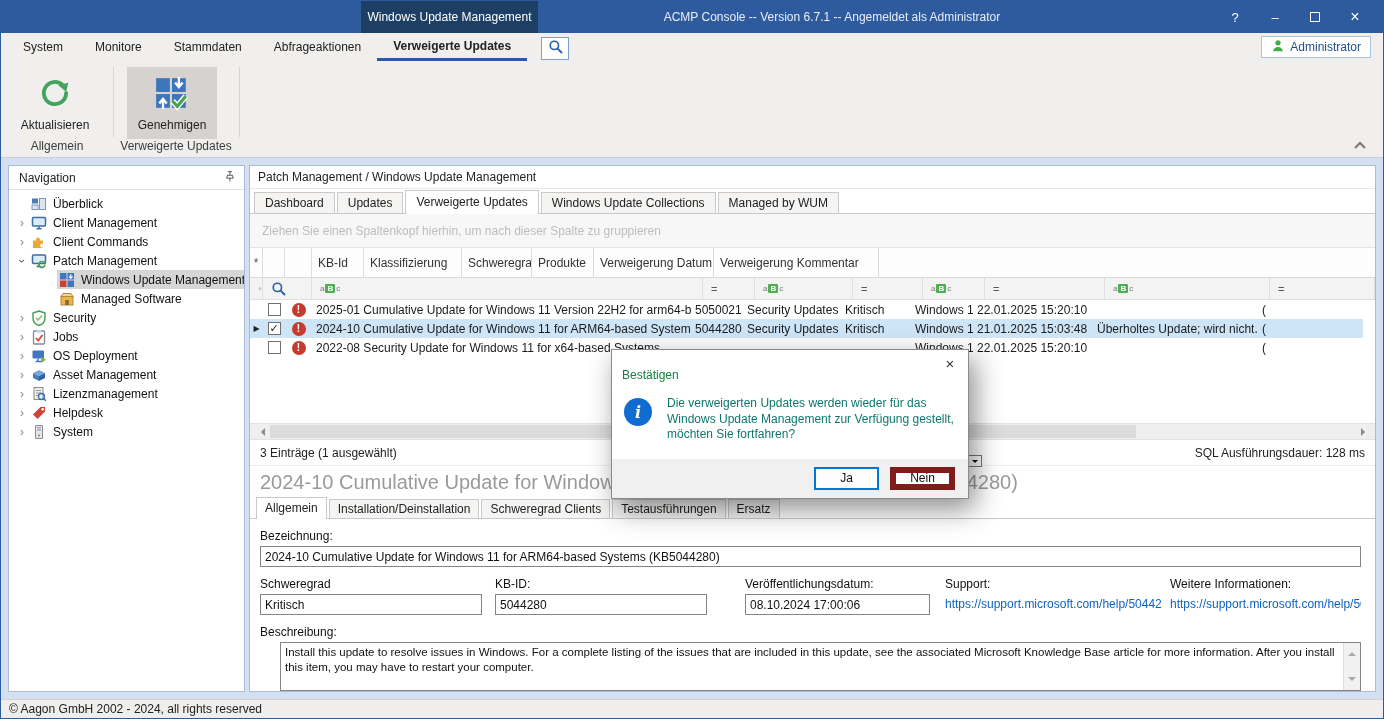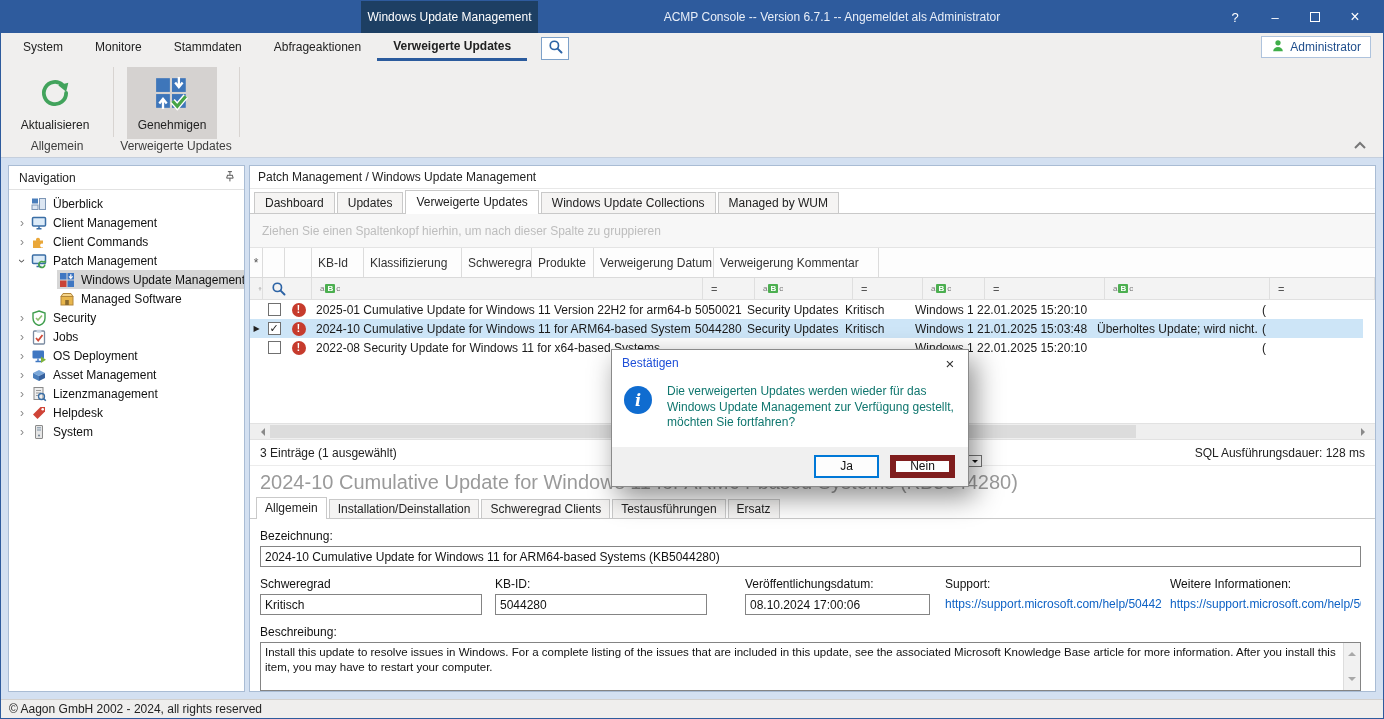--- a/index.html
+++ b/index.html
@@ -118,35 +118,35 @@
           font-family:inherit;color:#111;background:#fff;}
   .frow{display:flex;margin-top:2px;}
   .fcol{flex:none;}
   .fcol .flabel{margin-top:8px;}
   .c-sev{width:222px;margin-right:13px;}
   .c-kb{width:212px;margin-right:38px;}
   .c-date{width:185px;margin-right:15px;}
   .c-sup{width:217px;margin-right:8px;overflow:hidden;}
   .c-info{flex:1;overflow:hidden;}
   .flink{color:#0e62c5;white-space:nowrap;display:block;overflow:hidden;text-decoration:none;margin-top:6px;}
-  .descbox{position:relative;border:1px solid #848484;height:49px;margin-top:2px;background:#fff;}
+  .descbox{position:relative;border:1px solid #848484;height:49px;margin-top:2px;background:#fff;margin-left:20px;}
   .desctext{position:absolute;left:0;top:0;right:18px;bottom:0;padding:2px 4px;font-size:11.5px;line-height:15px;
             color:#111;overflow:hidden;}
   .descrail{position:absolute;right:0;top:0;bottom:0;width:17px;background:#f1f1f1;border-left:1px solid #ddd;}
   .vup,.vdn{position:absolute;left:4px;width:0;height:0;border:4px solid transparent;}
   .vup{top:5px;border-bottom-color:#a8a8a8;}
   .vdn{bottom:5px;border-top-color:#a8a8a8;}
 
   
   .footer{height:20px;background:#efeeed;border-top:1px solid #d2d0ce;line-height:19px;padding-left:8px;color:#222;}
 
   
   .dialog{position:absolute;left:610px;top:348px;width:358px;z-index:100;background:#fff;border:1px solid #8a8a8a;
           box-shadow:6px 10px 26px rgba(0,0,0,.45);}
-  .dlg-title{height:26px;display:flex;align-items:center;padding-left:10px;color:#1d4ed8;}
+  .dlg-title{height:26px;display:flex;align-items:center;padding-left:10px;color:#15803d;margin-top:12px;}
   .dlg-close{position:absolute;right:9px;top:4px;width:18px;height:18px;display:flex;align-items:center;
              justify-content:center;font-size:15px;color:#333;}
   .dlg-body{display:flex;padding:8px 12px 16px 12px;}
   .dlg-icon{width:28px;height:28px;border-radius:50%;background:#0f6cd0;color:#fff;flex:none;
             display:flex;align-items:center;justify-content:center;font-family:"DejaVu Serif",serif;
             font-style:italic;font-weight:bold;font-size:16px;margin-top:2px;}
   .dlg-msg{margin-left:15px;width:292px;font-size:12px;line-height:15.5px;color:#0f766e;}
   .dlg-buttons{background:#f0f0f0;padding:8px 13px;display:flex;justify-content:flex-end;gap:11px;}
   .dlg-btn{width:65px;height:23px;background:#fdfdfd;font-size:12px;font-family:inherit;color:#111;
            display:flex;align-items:center;justify-content:center;}

